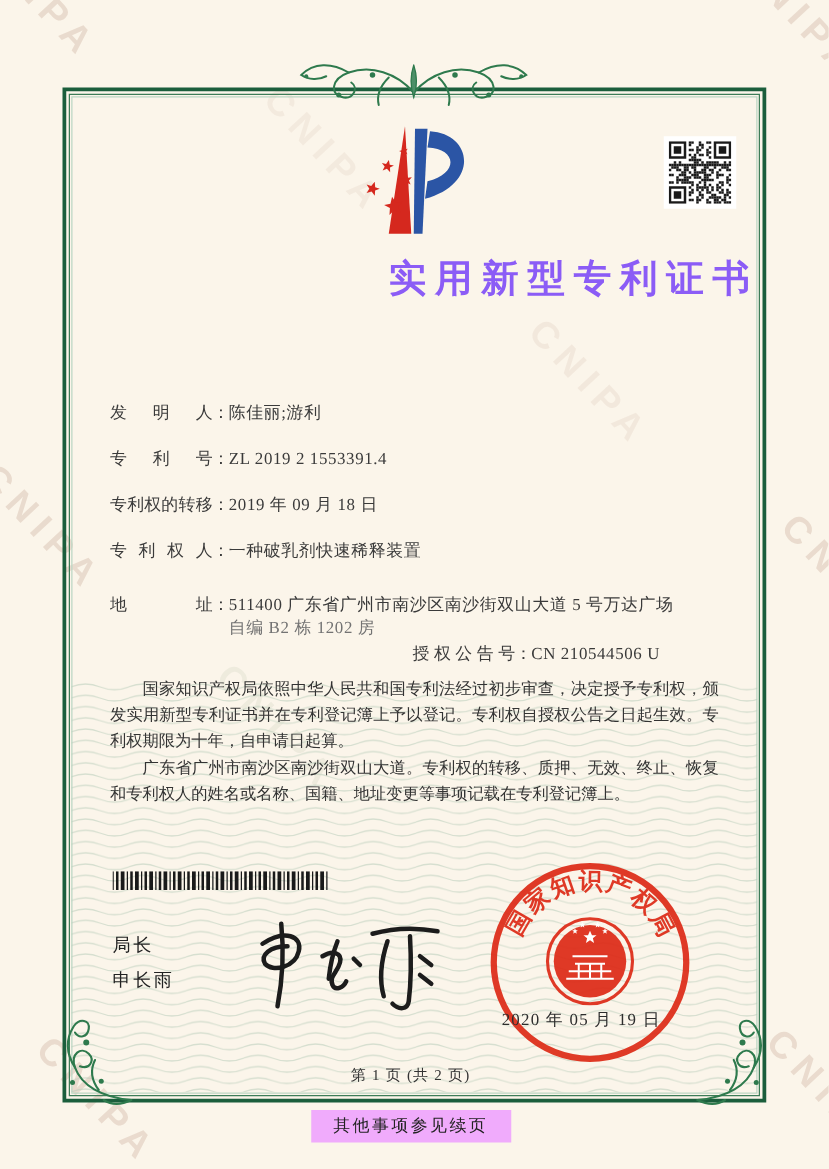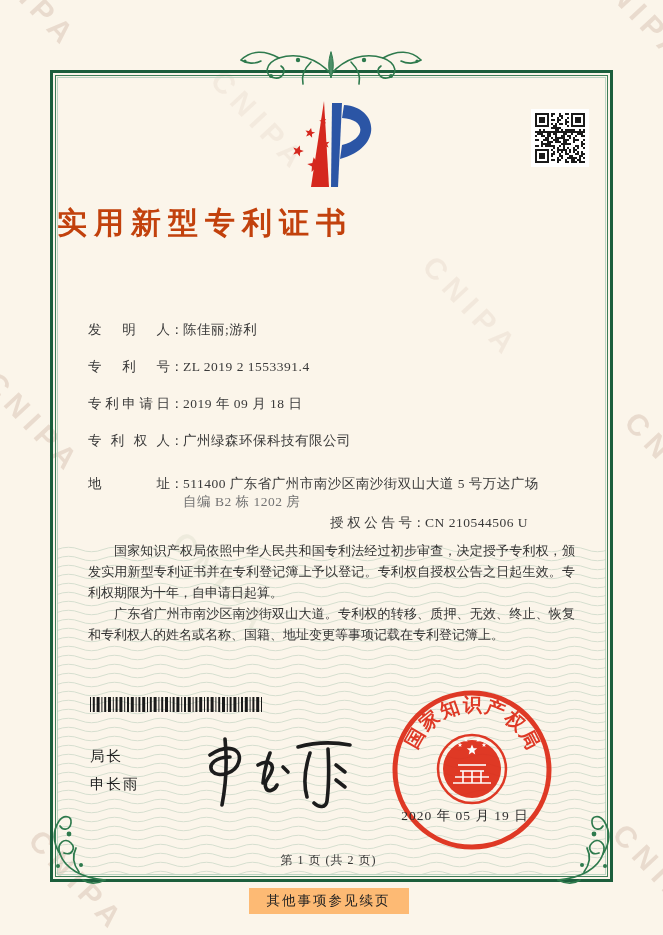--- a/index.html
+++ b/index.html
@@ -29,22 +29,22 @@
   .waves{position:absolute;left:57px;top:545px;pointer-events:none;}
   .ornament-top{position:absolute;left:236px;top:48px;}
   .corner-bl{position:absolute;left:45px;top:810px;}
   .corner-br{position:absolute;left:554px;top:810px;transform:scaleX(-1);}
 
   .cert-no{position:absolute;left:88px;top:112px;font-size:12.5px;letter-spacing:2.5px;color:#4a4a4a;}
   .logo{position:absolute;left:281px;top:95px;}
   .qr-box{position:absolute;left:531px;top:109px;width:58px;height:58px;background:#ffffff;}
   .qr-box svg{position:absolute;left:4px;top:4px;}
 
-  .title{position:absolute;left:50px;top:203px;width:557px;text-align:left;
-      font-size:30px;font-weight:bold;color:#c2410c;letter-spacing:7px;text-indent:7px;}
+  .title{position:absolute;left:50px;top:203px;width:557px;text-align:right;
+      font-size:30px;font-weight:bold;color:#8b5cf6;letter-spacing:7px;text-indent:7px;}
 
   .frow{position:absolute;left:88px;font-size:13.5px;color:#3a3a3a;white-space:nowrap;}
   .flabel{display:inline-block;width:82px;text-align:justify;text-align-last:justify;vertical-align:top;}
   .fcolon{display:inline-block;width:13px;}
   .fvalue{letter-spacing:.5px;}
   .addr2{position:absolute;left:183px;font-size:13.5px;color:#737373;letter-spacing:.5px;}
   .grant2{position:absolute;left:330px;font-size:13.5px;color:#3a3a3a;white-space:nowrap;}
 
   .legal{position:absolute;left:88px;top:540px;width:487px;font-size:13px;color:#333;
       line-height:21px;text-align:justify;}
@@ -54,21 +54,21 @@
   .sig-title{position:absolute;left:90px;top:747px;font-size:14.5px;color:#222;letter-spacing:2px;
       font-family:"Liberation Sans","DejaVu Sans",sans-serif;}
   .sig-name{position:absolute;left:90px;top:775px;font-size:14.5px;color:#222;letter-spacing:2px;
       font-family:"Liberation Sans","DejaVu Sans",sans-serif;}
   .signature{position:absolute;left:186px;top:733px;}
   .seal{position:absolute;left:389px;top:687px;}
 
   .page-no{position:absolute;left:50px;top:852px;width:557px;text-align:center;
       font-size:12px;color:#333;letter-spacing:1px;}
   .continuation-wrap{position:absolute;left:50px;top:888px;width:557px;text-align:center;}
-  .continuation{display:inline-block;background:#fdba74;padding:4px 18px;font-size:13.5px;
+  .continuation{display:inline-block;background:#f0abfc;padding:4px 18px;font-size:13.5px;
       color:#222;letter-spacing:2px;}
 </style>
 </head>
 <body>
 
 <div id="page">
 
   <span class="wm wm1">CNIPA</span>
   <span class="wm wm2">CNIPA</span>
   <span class="wm wm3">CNIPA</span>
@@ -386,24 +386,24 @@
 
   <div class="title">实用新型专利证书</div>
 
   <div class="frow" style="top:321px">
     <span class="flabel">发明人</span><span class="fcolon">：</span><span class="fvalue">陈佳丽;游利</span>
   </div>
   <div class="frow" style="top:358px">
     <span class="flabel">专利号</span><span class="fcolon">：</span><span class="fvalue">ZL 2019 2 1553391.4</span>
   </div>
   <div class="frow" style="top:395px">
-    <span class="flabel">专利申请日</span><span class="fcolon">：</span><span class="fvalue">2019 年 09 月 18 日</span>
+    <span class="flabel">专利权的转移</span><span class="fcolon">：</span><span class="fvalue">2019 年 09 月 18 日</span>
   </div>
   <div class="frow" style="top:432px">
-    <span class="flabel">专利权人</span><span class="fcolon">：</span><span class="fvalue">广州绿森环保科技有限公司</span>
+    <span class="flabel">专利权人</span><span class="fcolon">：</span><span class="fvalue">一种破乳剂快速稀释装置</span>
   </div>
   <div class="frow" style="top:475px">
     <span class="flabel">地址</span><span class="fcolon">：</span><span class="fvalue">511400 广东省广州市南沙区南沙街双山大道 5 号万达广场</span>
   </div>
   <div class="addr2" style="top:493px">自编 B2 栋 1202 房</div>
   <div class="grant2" style="top:514px">
     <span class="flabel">授权公告号</span><span class="fcolon">：</span><span class="fvalue">CN 210544506 U</span>
   </div>
 
   <div class="legal">

